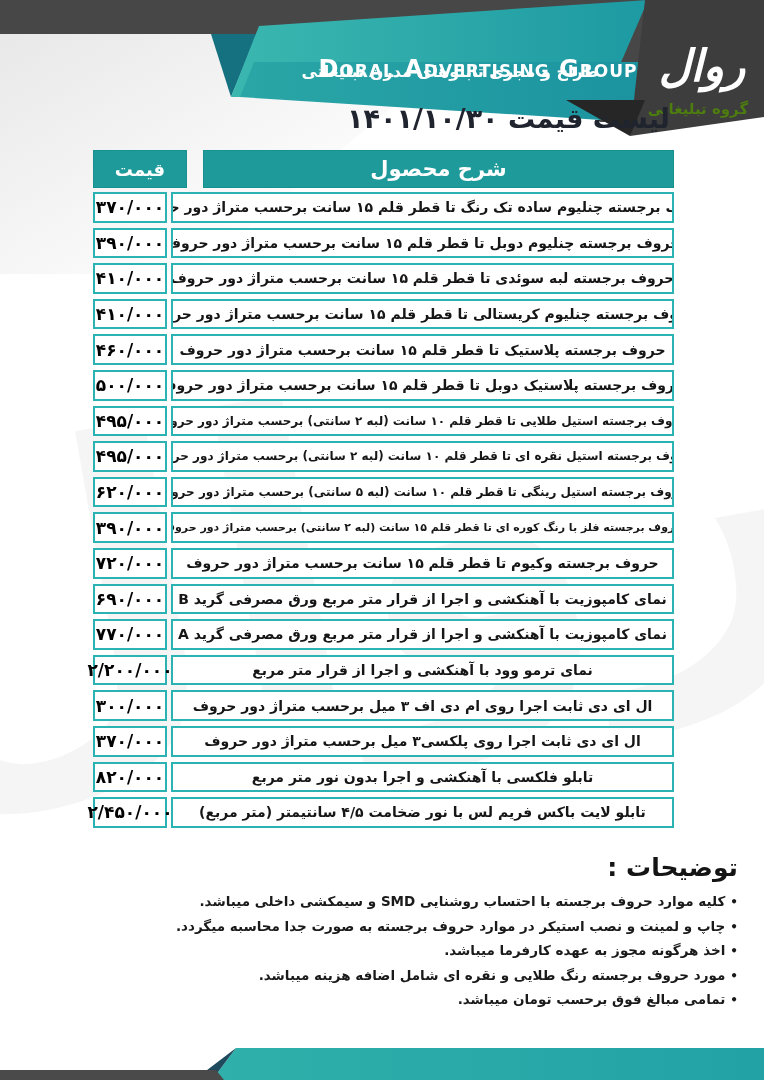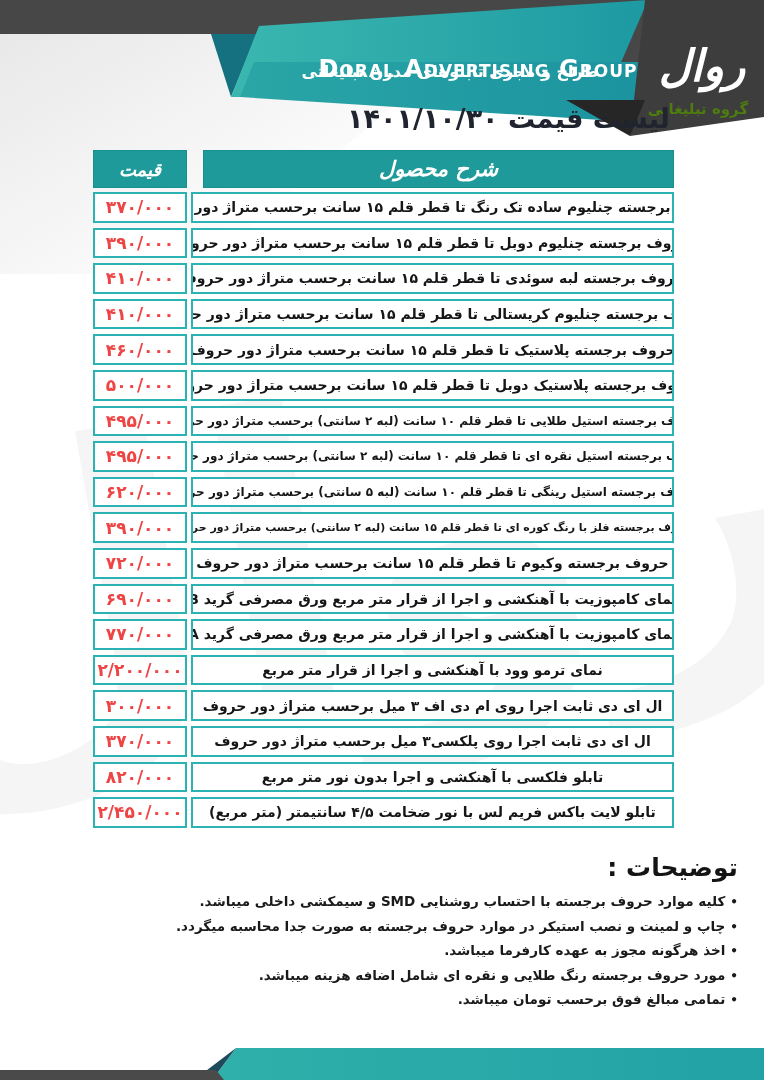--- a/index.html
+++ b/index.html
@@ -47,33 +47,33 @@
   
   .watermark{
     position:absolute;left:30px;top:300px;width:620px;height:500px;z-index:0;
     display:flex;align-items:center;justify-content:center;
     font-size:400px;font-weight:bold;color:rgba(50,60,60,0.05);
     transform:rotate(-10deg);pointer-events:none;
     font-family:"DejaVu Serif","DejaVu Sans",serif;
   }
   
   .price-table{position:absolute;left:93px;top:150px;width:581px;z-index:2;}
-  .thead{display:flex;flex-direction:row;gap:16px;height:38px;margin-bottom:4px;font-style:italic;}
+  .thead{display:flex;flex-direction:row;gap:16px;height:38px;margin-bottom:4px;}
   .th{
     background:#1e9a9a;color:#fff;display:flex;align-items:center;justify-content:center;
     font-weight:bold;border:1px solid #179090;box-sizing:border-box;
   }
   .th-price{width:94px;font-size:18px;}
   .th-desc{flex:1;font-size:21px;direction:rtl;}
   .trow{display:flex;flex-direction:row;gap:4px;height:30.6px;margin-bottom:5px;}
   .cell{
     box-sizing:border-box;background:#fff;border:2px solid #2bb3b3;
     display:flex;align-items:center;justify-content:center;white-space:nowrap;
   }
-  .price-cell{width:94px;direction:rtl;font-size:17px;font-weight:bold;letter-spacing:1px;color:#ef4444;}
+  .price-cell{width:74px;direction:rtl;font-size:17px;font-weight:bold;letter-spacing:1px;color:#000000;}
   .desc-cell{flex:1;direction:rtl;font-weight:bold;color:#161616;padding:0 8px;overflow:hidden;}
   .size-md{font-size:14px;}
   .size-sm{font-size:12px;}
   .size-xs{font-size:11px;}
   
   .notes{
     position:absolute;right:26px;left:26px;top:853px;z-index:2;
     direction:rtl;text-align:right;
   }
   .notes-heading{font-size:25px;font-weight:bold;color:#141414;margin-bottom:8px;}

